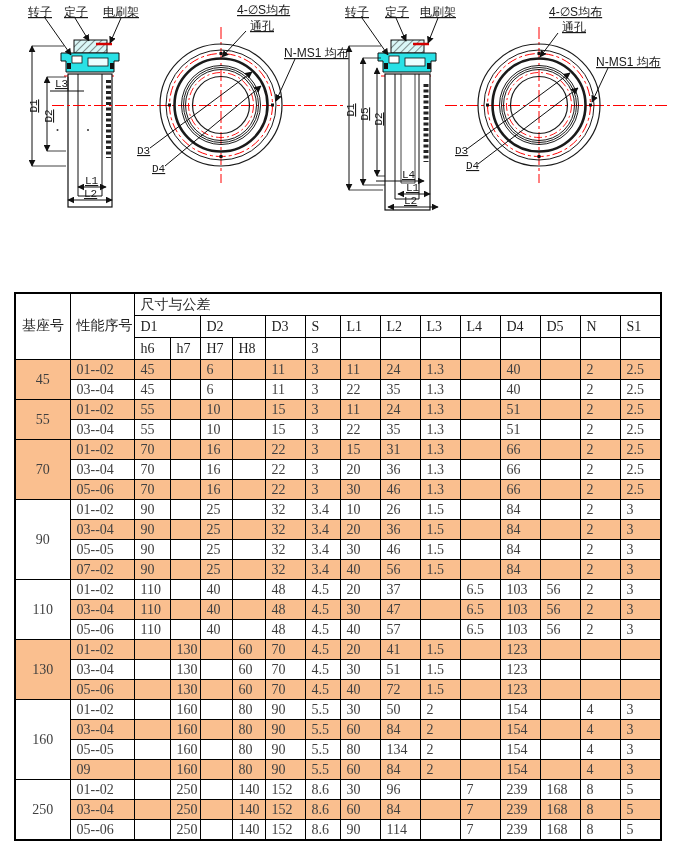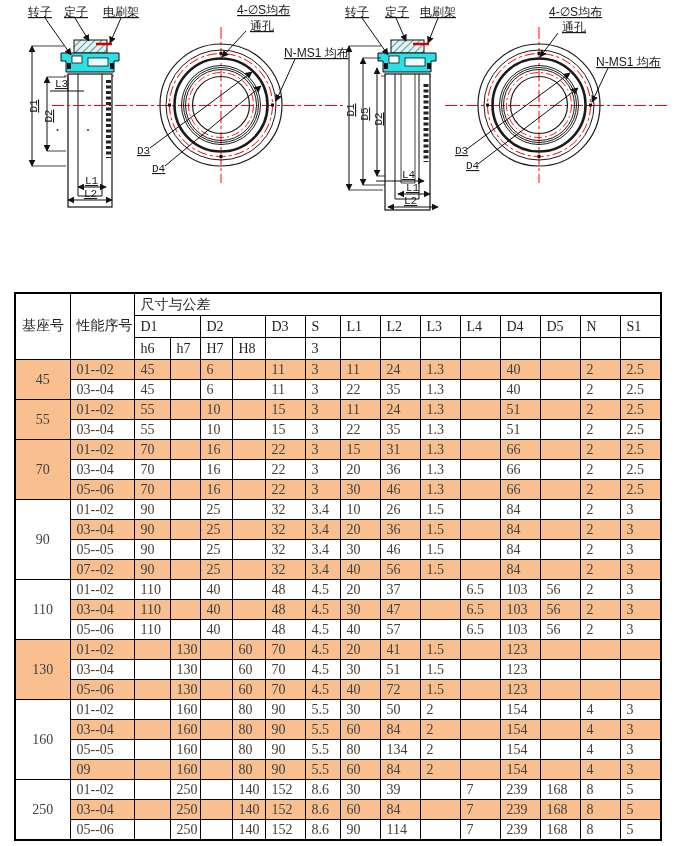--- a/index.html
+++ b/index.html
@@ -602,21 +602,21 @@
           <tr>
             <td rowspan="3" class="base">250</td>
             <td>01--02</td>
             <td></td>
             <td>250</td>
             <td></td>
             <td>140</td>
             <td>152</td>
             <td>8.6</td>
             <td>30</td>
-            <td>39</td>
+            <td>96</td>
             <td></td>
             <td>7</td>
             <td>239</td>
             <td>168</td>
             <td>8</td>
             <td>5</td>
           </tr>
           <tr class="alt">
             <td>03--04</td>
             <td></td>

